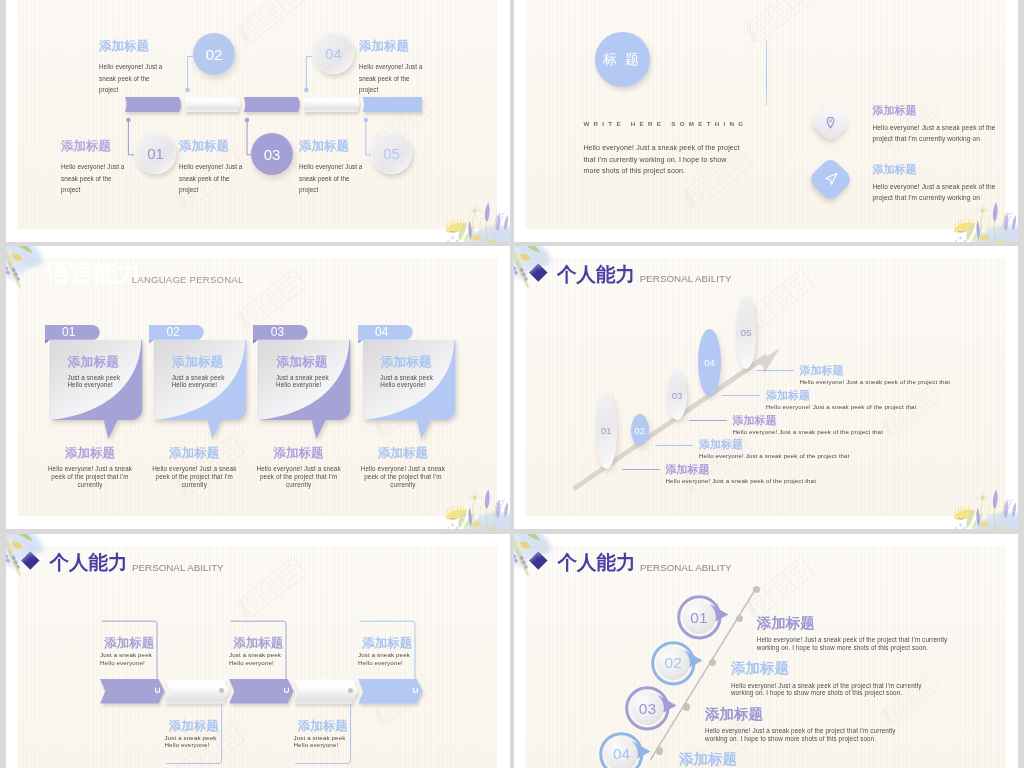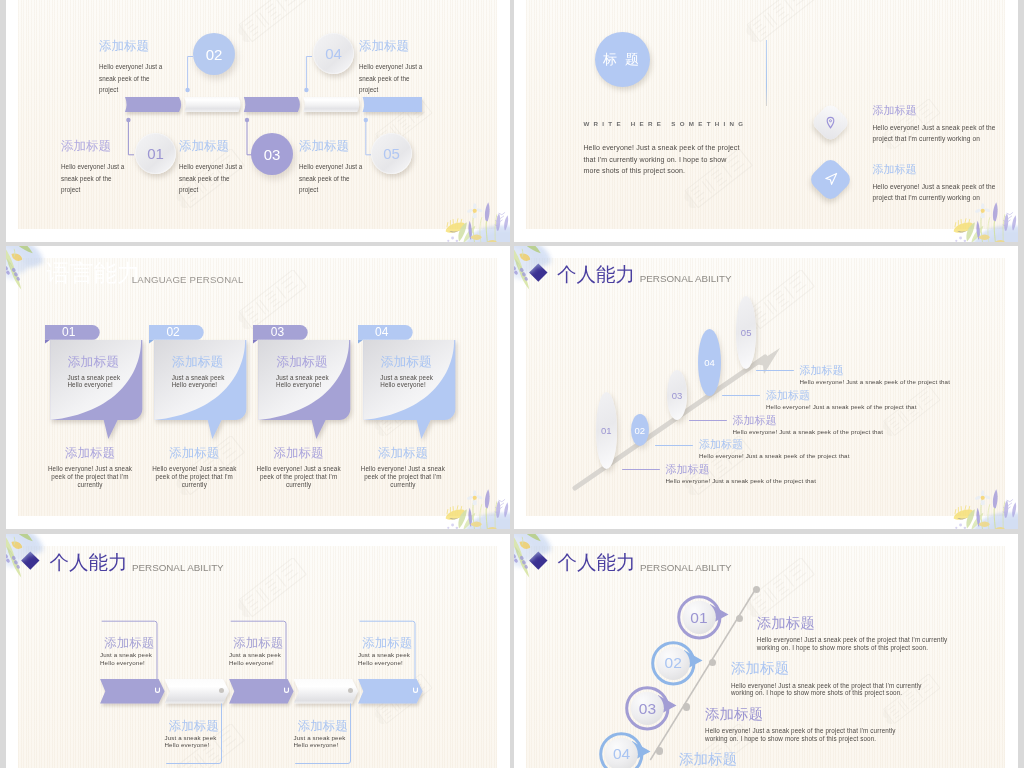--- a/index.html
+++ b/index.html
@@ -13,21 +13,21 @@
   .paper{position:absolute;left:12px;top:12px;width:479px;height:258px;overflow:hidden;
     background:
       repeating-linear-gradient(90deg,
         rgba(221,204,180,0.14) 0px, rgba(221,204,180,0.14) 1px,
         rgba(255,255,255,0) 1px, rgba(255,255,255,0) 2.6px),
       linear-gradient(180deg,#fdfcf9 0%,#fcf9f3 45%,#fbf6ee 100%);
   }
   .pbox{position:absolute;left:0;top:0;width:479px;height:258px;}
 
   
-  .zh{white-space:nowrap;font-weight:400;}
+  .zh{white-space:nowrap;font-weight:700;}
   .en{color:#4e4a46;font-weight:400;letter-spacing:.12px;}
 
   .numlbl{position:absolute;display:flex;align-items:center;justify-content:center;
           left:0;top:0;width:100%;height:100%;font-weight:400;}
 
   
   .circ{position:absolute;border-radius:50%;}
   .c-white{background:linear-gradient(138deg,#f4f4f6 0%,#ececee 38%,#e6e6e9 62%,#f4f4f6 88%,#fdfdfe 100%);
      box-shadow:1.5px 3px 5px rgba(150,138,124,.34), inset 0 0 0 1px rgba(255,255,255,.35);}
   .c-blue{background:#b6caf0;box-shadow:2px 4px 6px rgba(150,138,124,.28);}

